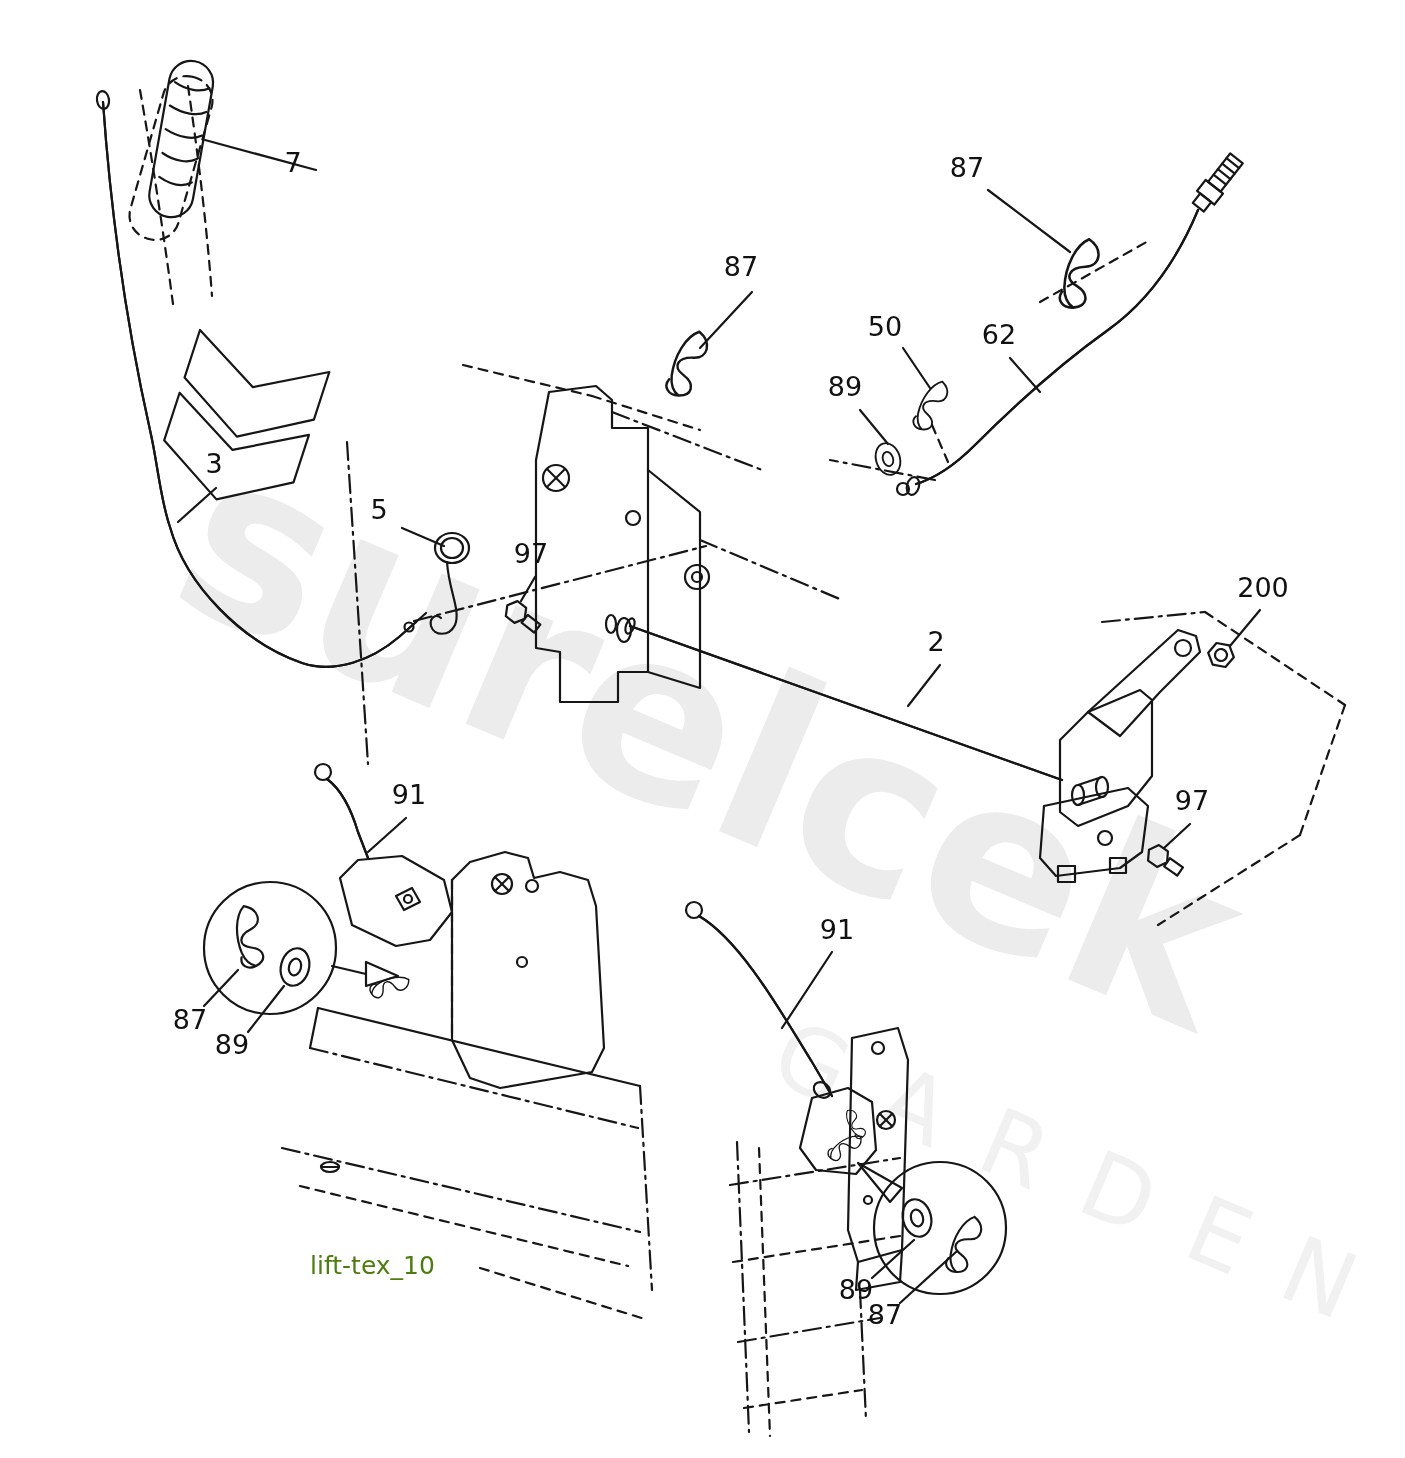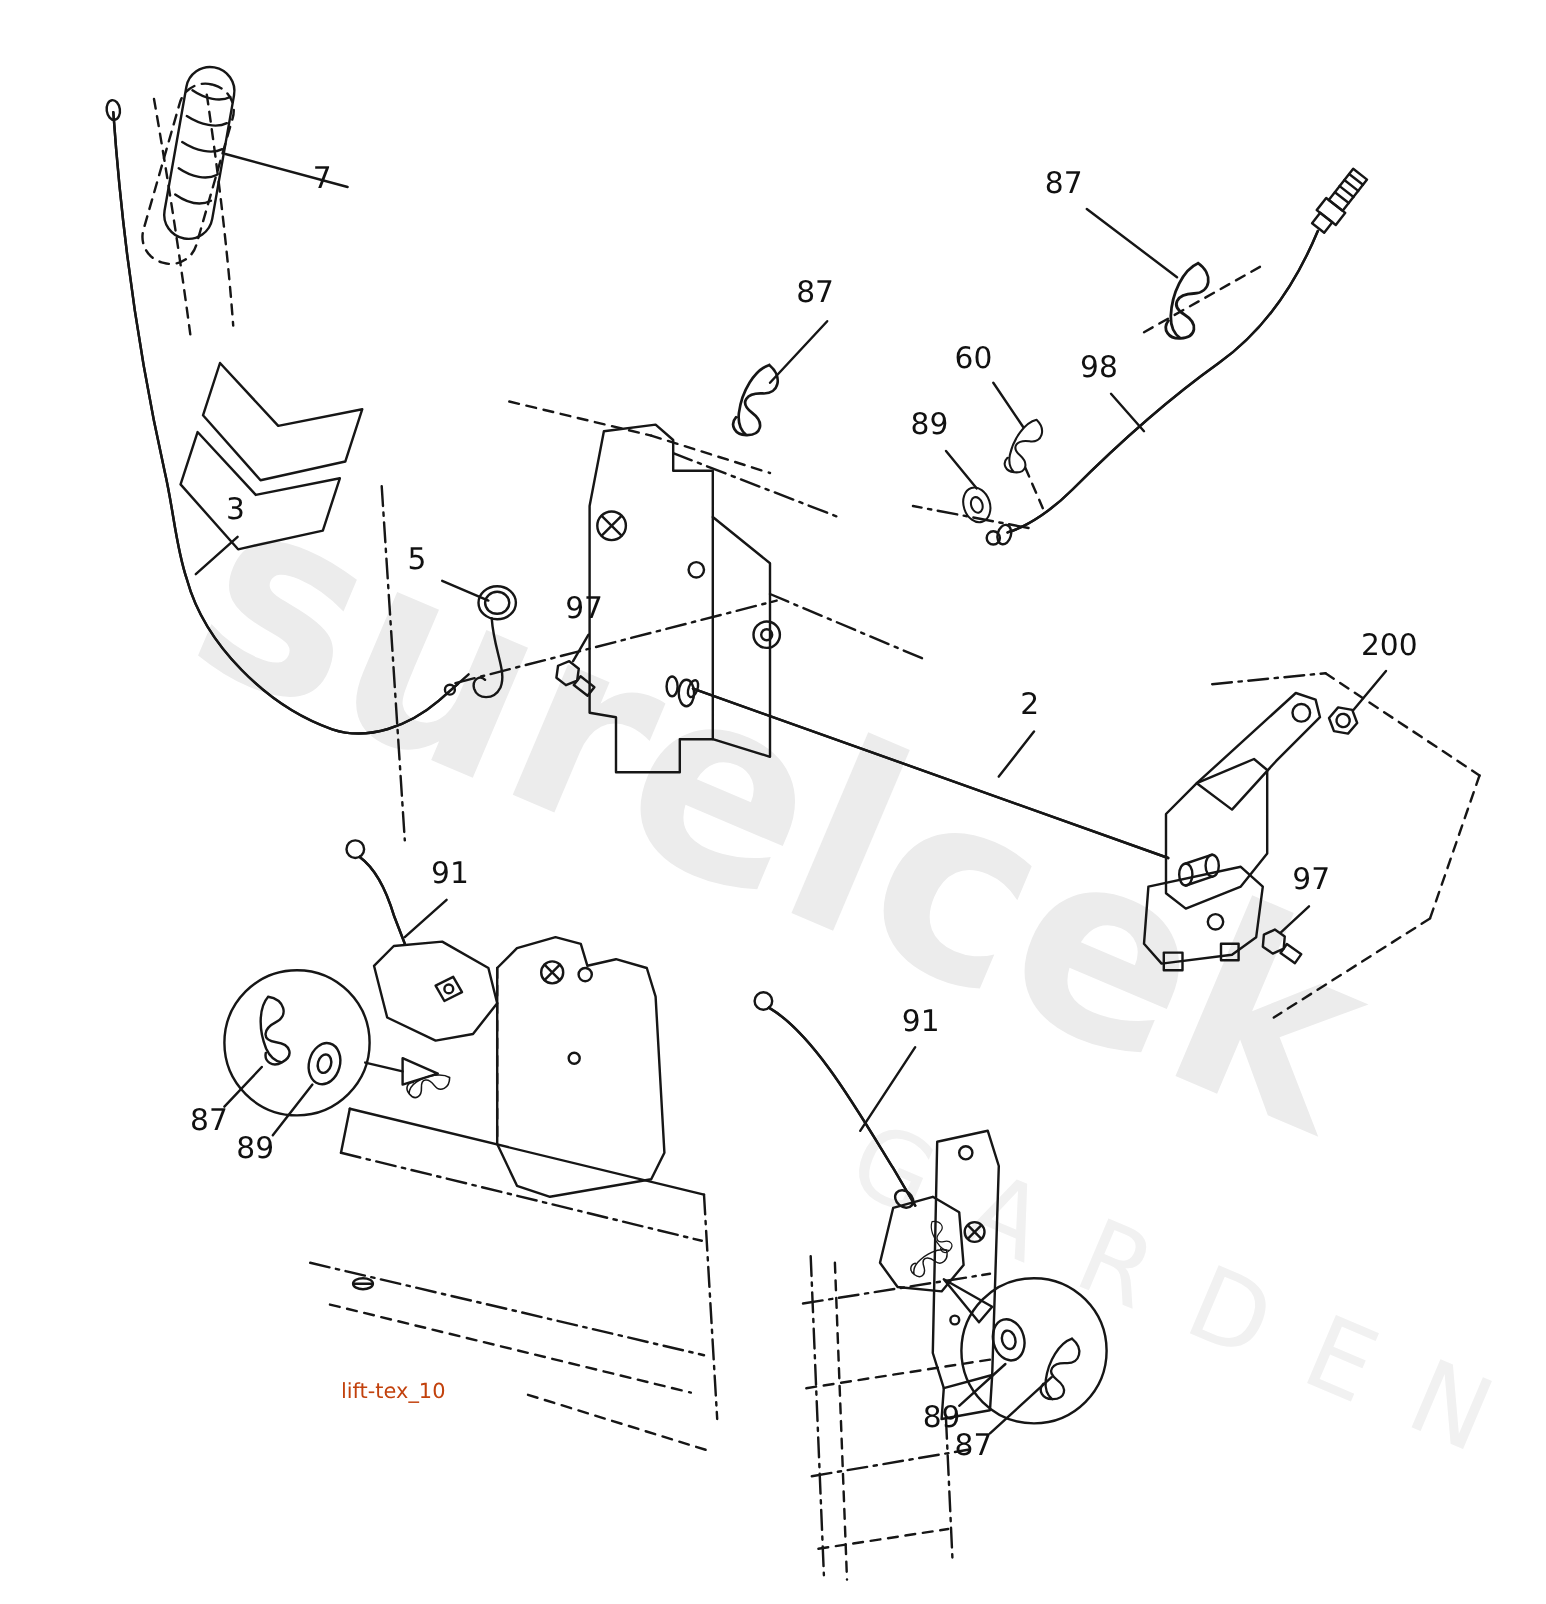--- a/index.html
+++ b/index.html
@@ -23,21 +23,21 @@
   .dashed{stroke-dasharray:9 7;stroke-width:1.7;}
   .dashdot{stroke-dasharray:18 6 3 6;stroke-width:1.7;}
   .leader{stroke-width:1.8;}
   .thin{stroke-width:1.5;}
   .detail-circle{stroke-width:4.5;fill:#ffffff;}
   .arrow{fill:#111111;stroke:none;}
   .wmfill{fill:#ececec;stroke:none;}
   
   .part-label{position:absolute;transform:translate(-50%,-50%);font-size:27px;color:#111111;
               z-index:2;white-space:nowrap;}
-  .caption{position:absolute;transform:translate(0,-50%);font-size:19px;color:#c2410c;z-index:2;}
+  .caption{position:absolute;transform:translate(0,-50%);font-size:25px;color:#4d7c0f;z-index:2;}
 </style>
 </head>
 <body>
 
 <div id="stage">
 
   <div class="wm-word">surelcek</div>
   <div class="wm-word2">GARDEN</div>
 
   <svg id="drawing" width="1405" height="1458" viewBox="0 0 1405 1458">
@@ -262,22 +262,22 @@
       <line class="leader" x1="248" y1="1032" x2="284" y2="986"></line>
       <line class="leader" x1="832" y1="952" x2="782" y2="1028"></line>
       <line class="leader" x1="872" y1="1278" x2="914" y2="1240"></line>
       <line class="leader" x1="900" y1="1303" x2="956" y2="1252"></line>
     </g>
   </svg>
 
   <div class="part-label" style="left:293px;top:162px">7</div>
   <div class="part-label" style="left:967px;top:167px">87</div>
   <div class="part-label" style="left:741px;top:266px">87</div>
-  <div class="part-label" style="left:885px;top:326px">60</div>
-  <div class="part-label" style="left:999px;top:334px">98</div>
+  <div class="part-label" style="left:885px;top:326px">50</div>
+  <div class="part-label" style="left:999px;top:334px">62</div>
   <div class="part-label" style="left:845px;top:386px">89</div>
   <div class="part-label" style="left:214px;top:463px">3</div>
   <div class="part-label" style="left:379px;top:509px">5</div>
   <div class="part-label" style="left:531px;top:553px">97</div>
   <div class="part-label" style="left:936px;top:641px">2</div>
   <div class="part-label" style="left:1263px;top:587px">200</div>
   <div class="part-label" style="left:1192px;top:800px">97</div>
   <div class="part-label" style="left:409px;top:794px">91</div>
   <div class="part-label" style="left:190px;top:1019px">87</div>
   <div class="part-label" style="left:232px;top:1044px">89</div>

